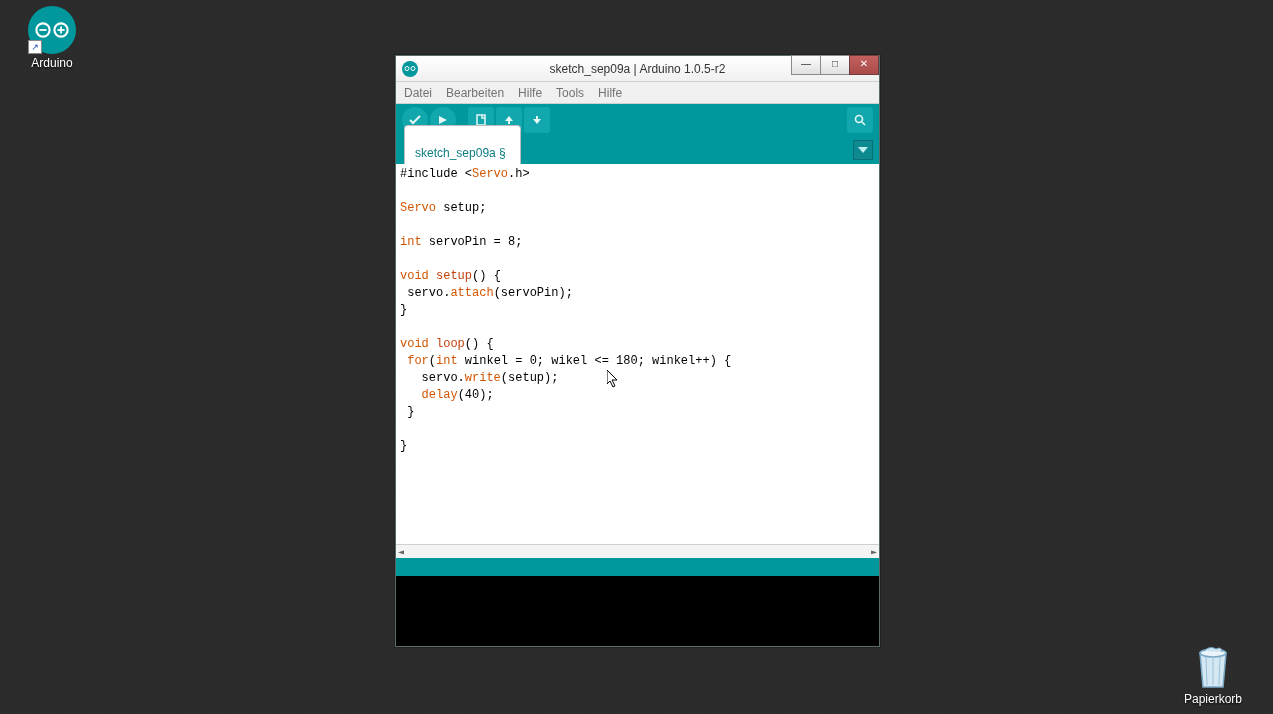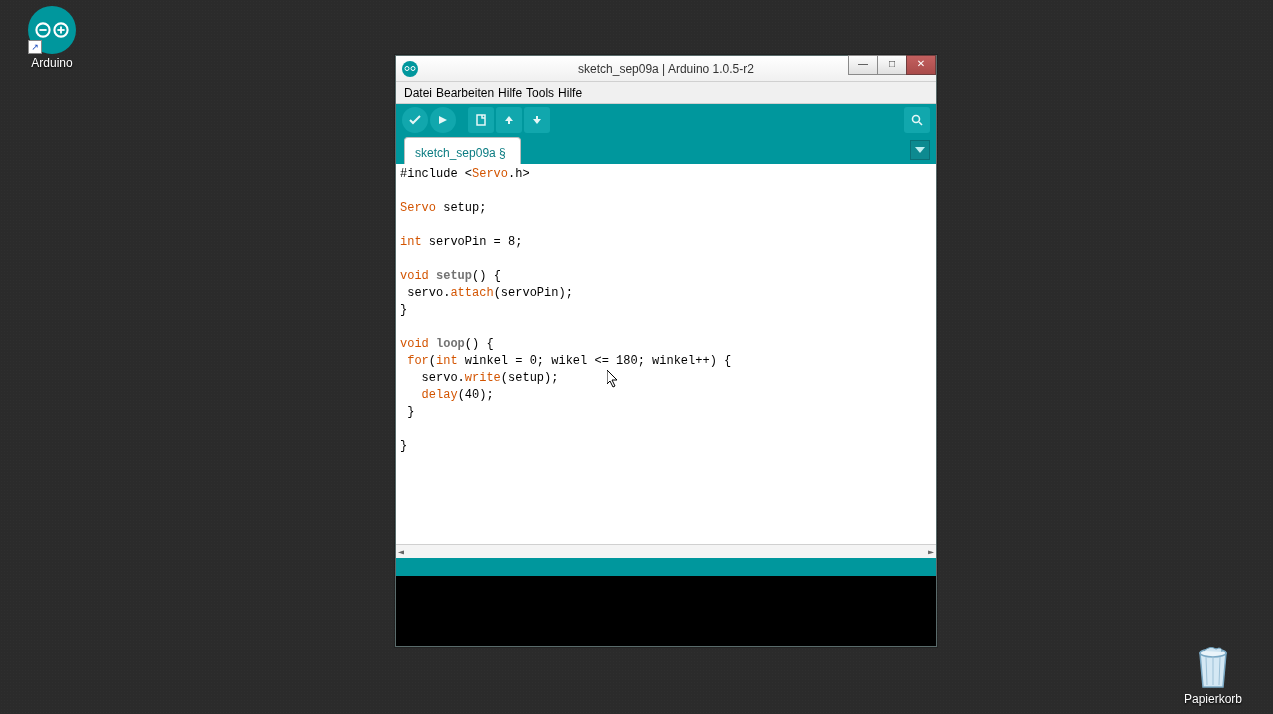--- a/index.html
+++ b/index.html
@@ -42,21 +42,21 @@
     color:#1a4bbd;
   }
   .trash-ico {
     display:flex; align-items:center; justify-content:center;
   }
 
   
   .window {
     position: absolute;
     left: 395px; top: 55px;
-    width: 542px; height: 592px;
+    width: 485px; height: 592px;
     background: #fff;
     border: 1px solid #5a6b6b;
     box-shadow: 0 0 0 1px rgba(0,0,0,.2);
     display:flex; flex-direction:column;
   }
   .titlebar {
     height: 26px;
     background: linear-gradient(#fff,#f0f0f0);
     display:flex; align-items:center;
     padding-left:6px;
@@ -81,22 +81,22 @@
     background:linear-gradient(#fdfdfd,#e0e0e0);
     font-size:10px; line-height:16px; text-align:center;
     color:#333; cursor:pointer;
   }
   .win-btn.close{
     background:linear-gradient(#c3605f,#a94b4a); color:#fff;
     border-color:#6f3d3d;
   }
   .menubar{
     height:22px; background:#f0f0f0;
-    display:flex; align-items:center; gap:4px;
-    padding:0 8px; color:#000000; font-size:12px;
+    display:flex; align-items:center; gap:14px;
+    padding:0 8px; color:#737373; font-size:12px;
     border-bottom:1px solid #d0d0d0;
   }
   .menubar span{cursor:pointer;}
   .toolbar{
     height:32px; background:#00979d;
     display:flex; align-items:center; padding:0 6px;
     gap:2px;
   }
   .tb-btn{
     width:26px; height:26px; border-radius:50%;
@@ -107,21 +107,21 @@
   .tb-btn.sq{ border-radius:3px; }
   .tb-spacer{flex:1;}
   .tabbar{
     height:28px; background:#00979d;
     display:flex; align-items:flex-end; padding-left:8px;
     position:relative;
   }
   .tab{
     background:#fff; border:1px solid #bdbdbd; border-bottom:none;
     border-radius:4px 4px 0 0;
-    padding:8px 14px 4px 10px; font-size:12px; color:#0b7c82;
+    padding:20px 14px 4px 10px; font-size:12px; color:#0b7c82;
     cursor:pointer;
   }
   .tab-menu{
     position:absolute; right:6px; top:4px;
     width:20px; height:20px; background:#0d8a90;
     display:flex; align-items:center; justify-content:center;
     cursor:pointer; border:1px solid #0a7076;
   }
   .tab-menu .tri{
     width:0;height:0;border-left:5px solid transparent;border-right:5px solid transparent;
@@ -132,21 +132,21 @@
     display:flex; flex-direction:column;
   }
   .editor{
     flex:1; overflow:auto;
     font-family: Consolas, "Courier New", monospace;
     font-size:12px; line-height:17px;
     padding:2px 4px;
     white-space:pre; color:#000;
   }
   .kw-orange{color:#d35400;}
-  .kw-orange-b{color:#737373;font-weight:bold;}
+  .kw-orange-b{color:#c2410c;font-weight:normal;}
   .hscroll{
     height:14px; border-top:1px solid #d0d0d0;
     display:flex; justify-content:space-between; align-items:center;
     font-size:10px; color:#666; padding:0 2px;
     background:#f4f4f4;
   }
   .hscroll span{cursor:pointer; font-family:monospace;}
   .tealbar{ height:18px; background:#00979d; }
   .console{ height:70px; background:#000; }
   .statusbar{

